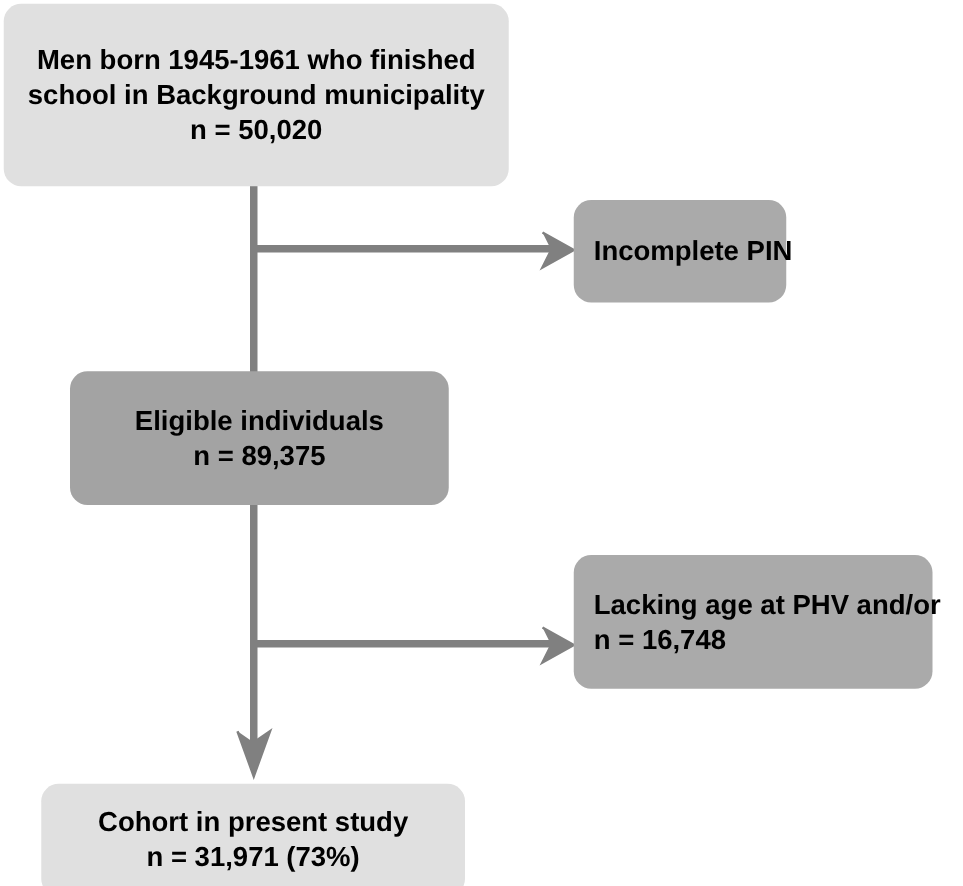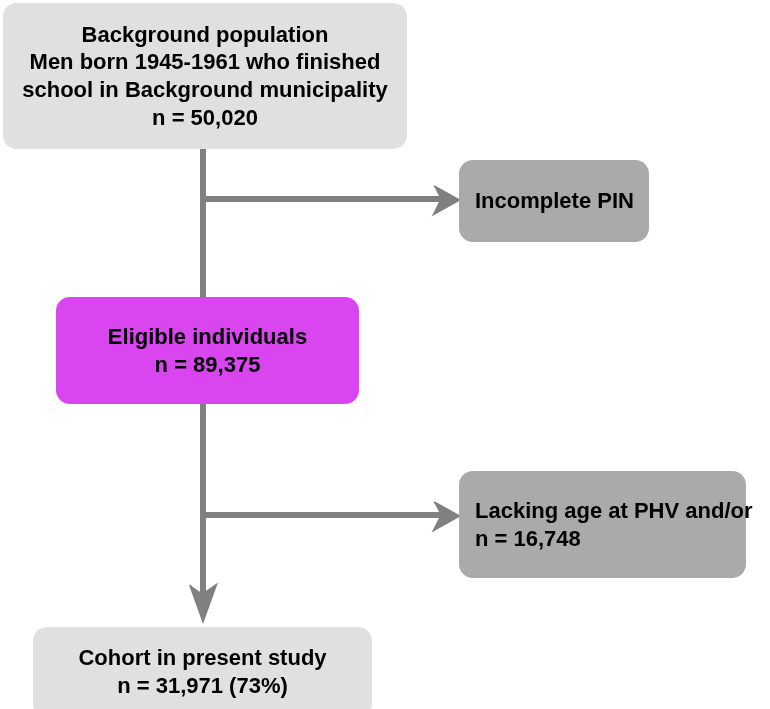--- a/index.html
+++ b/index.html
@@ -58,38 +58,38 @@
     top: 3px;
     width: 404px;
     height: 146px;
     background: #e0e0e0;
     padding: 0 8px;
   }
   
   #node-incomplete {
     left: 459px;
     top: 160px;
-    width: 190px;
+    width: 170px;
     height: 82px;
     background: #aaaaaa;
     padding-left: 16px;
   }
   
   #node-eligible {
     left: 56px;
     top: 297px;
     width: 303px;
     height: 107px;
-    background: #d946ef;
+    background: #a3a3a3;
     padding: 0 8px;
   }
   
   #node-lacking {
     left: 459px;
-    top: 471px;
+    top: 444px;
     width: 287px;
     height: 107px;
     background: #aaaaaa;
     padding-left: 16px;
     text-align: center;
   }
   
   #node-cohort {
     left: 33px;
     top: 627px;
@@ -112,21 +112,20 @@
     <polyline points="434,186 459,200 434,214 441,200" fill="#808080" stroke="#808080" stroke-width="2" stroke-linejoin="miter"></polyline>
 
     <line x1="203" y1="403" x2="203" y2="608" stroke="#808080" stroke-width="6"></line>
     <polyline points="190,585 203,621 216,585 203,594" fill="#808080" stroke="#808080" stroke-width="2" stroke-linejoin="miter"></polyline>
 
     <line x1="203" y1="515" x2="450" y2="515" stroke="#808080" stroke-width="6"></line>
     <polyline points="434,502 459,516 434,530 441,516" fill="#808080" stroke="#808080" stroke-width="2" stroke-linejoin="miter"></polyline>
   </svg>
 
   <div class="node centered" id="node-background">
-    <div class="title">Background population</div>
     <div class="line">Men born 1945-1961 who finished</div>
     <div class="line">school in Background municipality</div>
     <div class="line">n = 50,020</div>
   </div>
 
   <div class="node leftal" id="node-incomplete">
     <div class="line">Incomplete PIN</div>
   </div>
 
   <div class="node centered" id="node-eligible">

